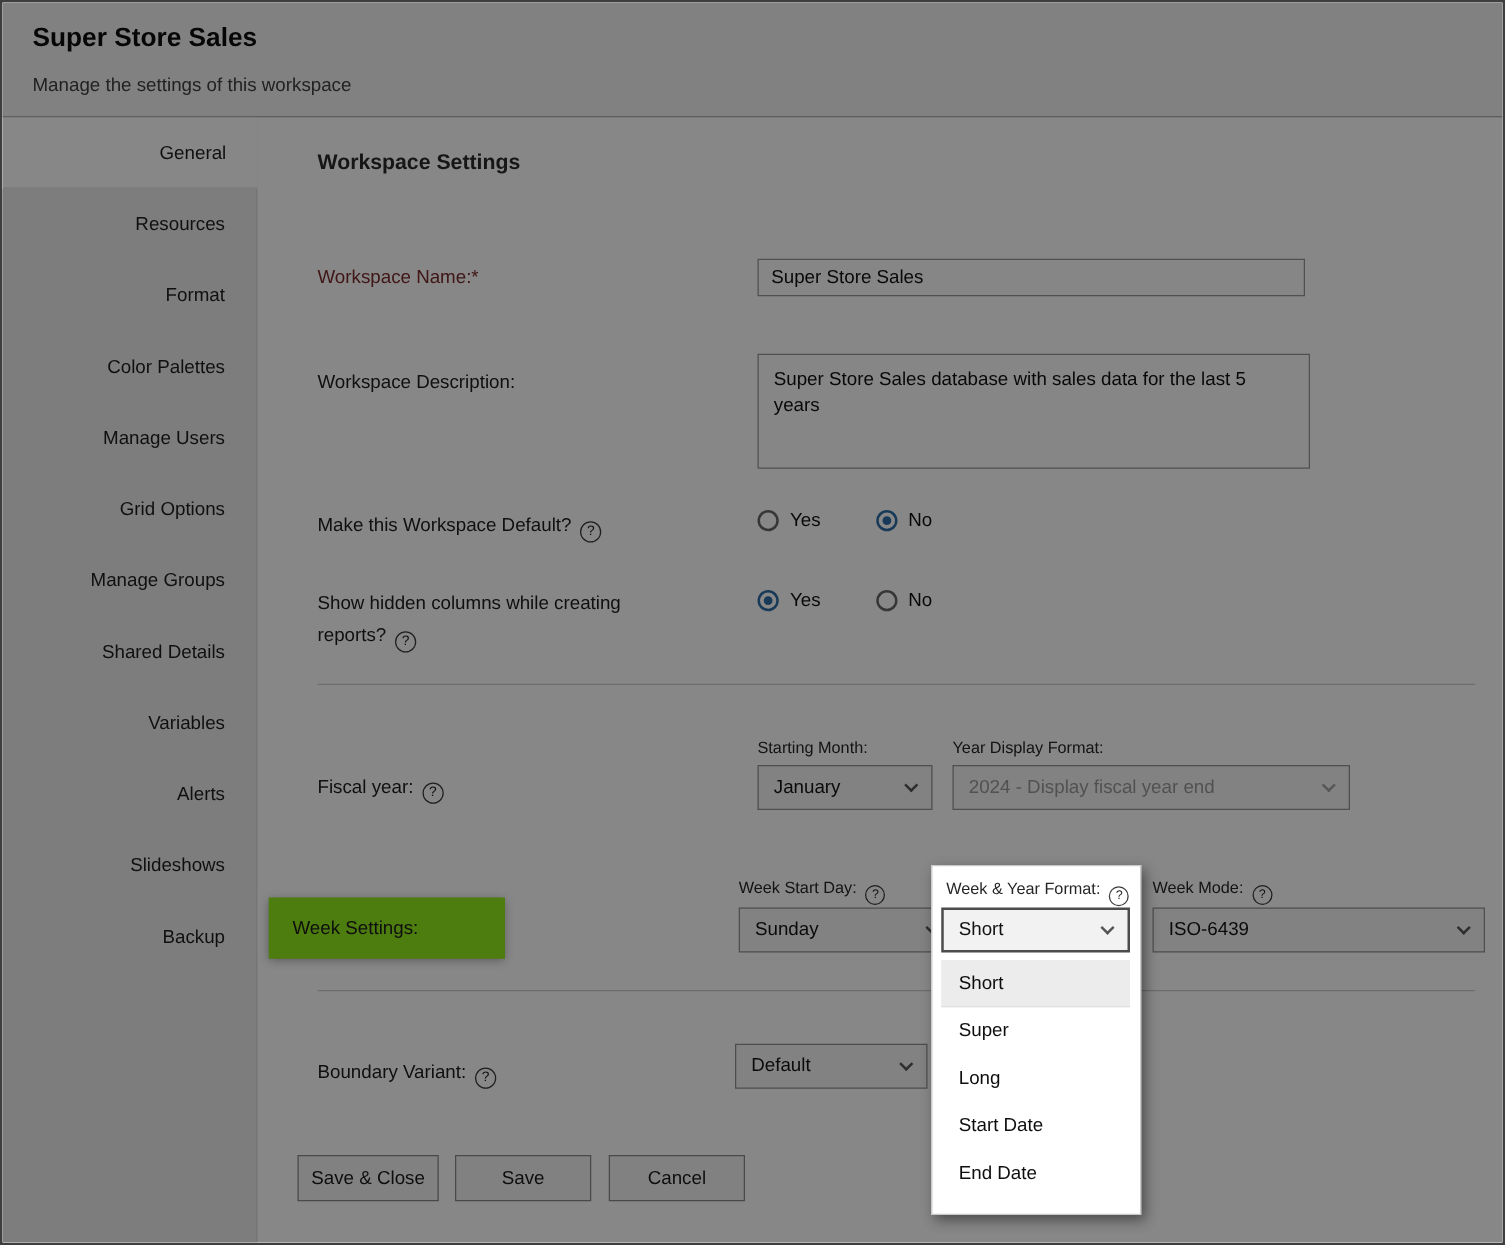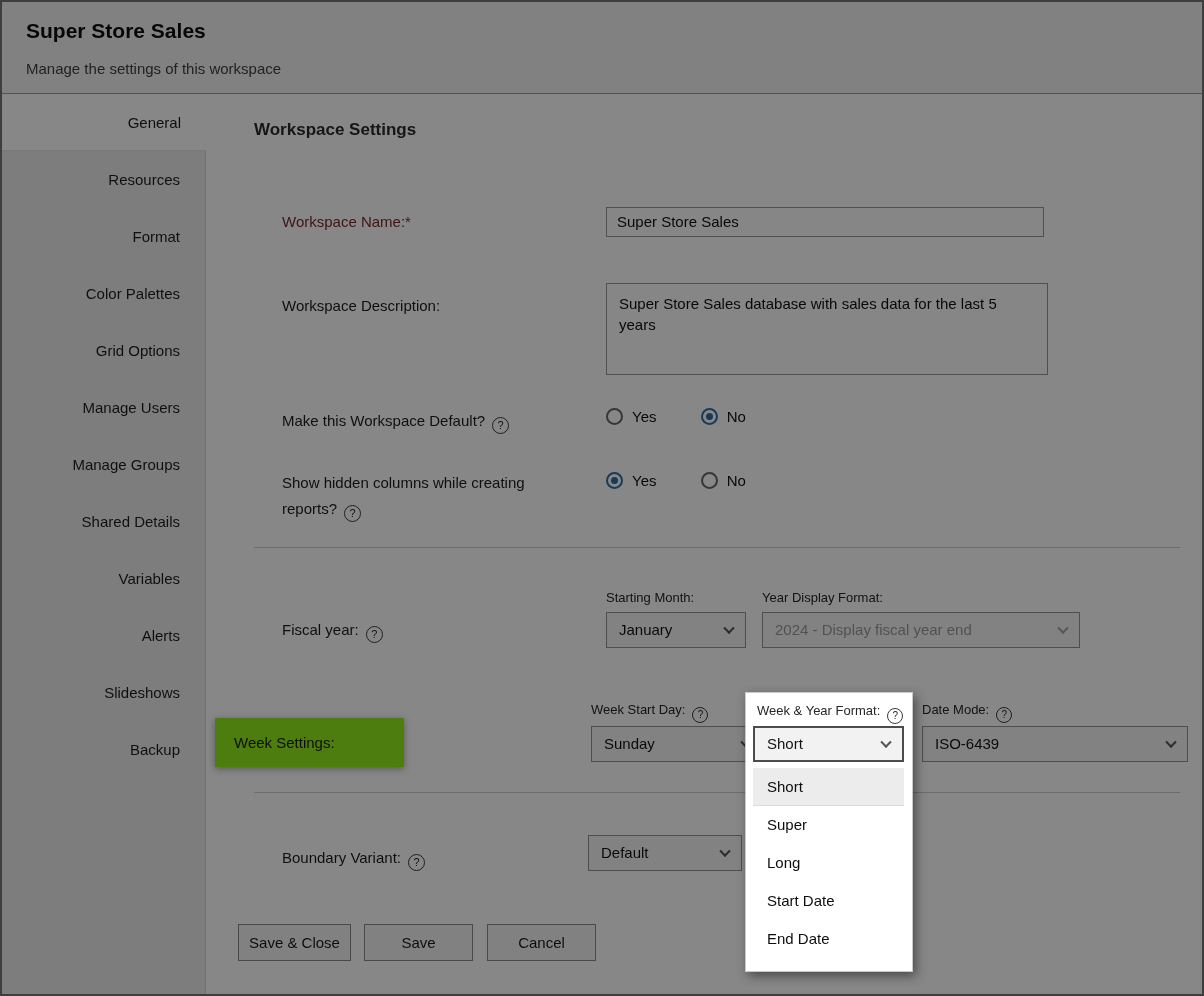--- a/index.html
+++ b/index.html
@@ -19,21 +19,21 @@
   .sidebar { position:absolute; left:0; top:92px; width:204px; height:902px;
              background:#ececec; border-right:1px solid #d6d6d6; }
   .side-item { height:57px; line-height:57px; text-align:right; padding-right:25px;
                font-size:15px; color:#1e1e1e; cursor:pointer; white-space:nowrap; }
   .side-item.active { background:#ffffff; margin-right:-1px; border-bottom:1px solid #e2e2e2; }
 
   
   .content { position:absolute; left:204px; top:92px; width:996px; height:902px; background:#ffffff; }
   .page-title { position:absolute; left:48px; top:26px; font-size:17px; font-weight:bold; color:#2b2b2b; }
 
-  .row-label { position:absolute; font-size:15px; color:#1d1d1d;margin-left:28px; }
+  .row-label { position:absolute; font-size:15px; color:#1d1d1d; }
   .name-label { left:48px; top:113px; line-height:30px; color:#7a2b2b; }
   .desc-label { left:48px; top:203px; }
   .default-label { left:48px; top:314px; line-height:26px; }
   .hidden-label { left:48px; top:376px; width:285px; line-height:26px; }
   .fiscal-label { left:48px; top:518px; line-height:36px; }
   .boundary-label { left:48px; top:746px; line-height:36px; }
 
   .field-input { position:absolute; border:1px solid #989898; background:#fdfdfd;
                  font-size:15px; color:#101010; padding:0 10px; line-height:28px; }
   .name-input { left:400px; top:113px; width:438px; height:30px; }
@@ -112,22 +112,22 @@
   <div class="header">
     <h1>Super Store Sales</h1>
     <div class="sub">Manage the settings of this workspace</div>
   </div>
 
   <div class="sidebar">
     <div class="side-item active">General</div>
     <div class="side-item">Resources</div>
     <div class="side-item">Format</div>
     <div class="side-item">Color Palettes</div>
+    <div class="side-item">Manage Users</div>
     <div class="side-item">Grid Options</div>
-    <div class="side-item">Manage Users</div>
     <div class="side-item">Manage Groups</div>
     <div class="side-item">Shared Details</div>
     <div class="side-item">Variables</div>
     <div class="side-item">Alerts</div>
     <div class="side-item">Slideshows</div>
     <div class="side-item">Backup</div>
   </div>
 
   <div class="content">
     <h2 class="page-title">Workspace Settings</h2>
@@ -180,21 +180,21 @@
       <span>2024 - Display fiscal year end</span><span class="chev"></span>
     </div>
 
     <div class="minilabel week-start-label">
       <span>Week Start Day:</span><span class="help"></span>
     </div>
     <div class="select week-start-select">
       <span>Sunday</span><span class="chev"></span>
     </div>
     <div class="minilabel week-mode-label">
-      <span>Date Mode:</span><span class="help"></span>
+      <span>Week Mode:</span><span class="help"></span>
     </div>
     <div class="select week-mode-select">
       <span>ISO-6439</span><span class="chev"></span>
     </div>
 
     <div class="divider divider-2"></div>
 
     <div class="row-label boundary-label">
       <span>Boundary Variant:</span><span class="help"></span>
     </div>

